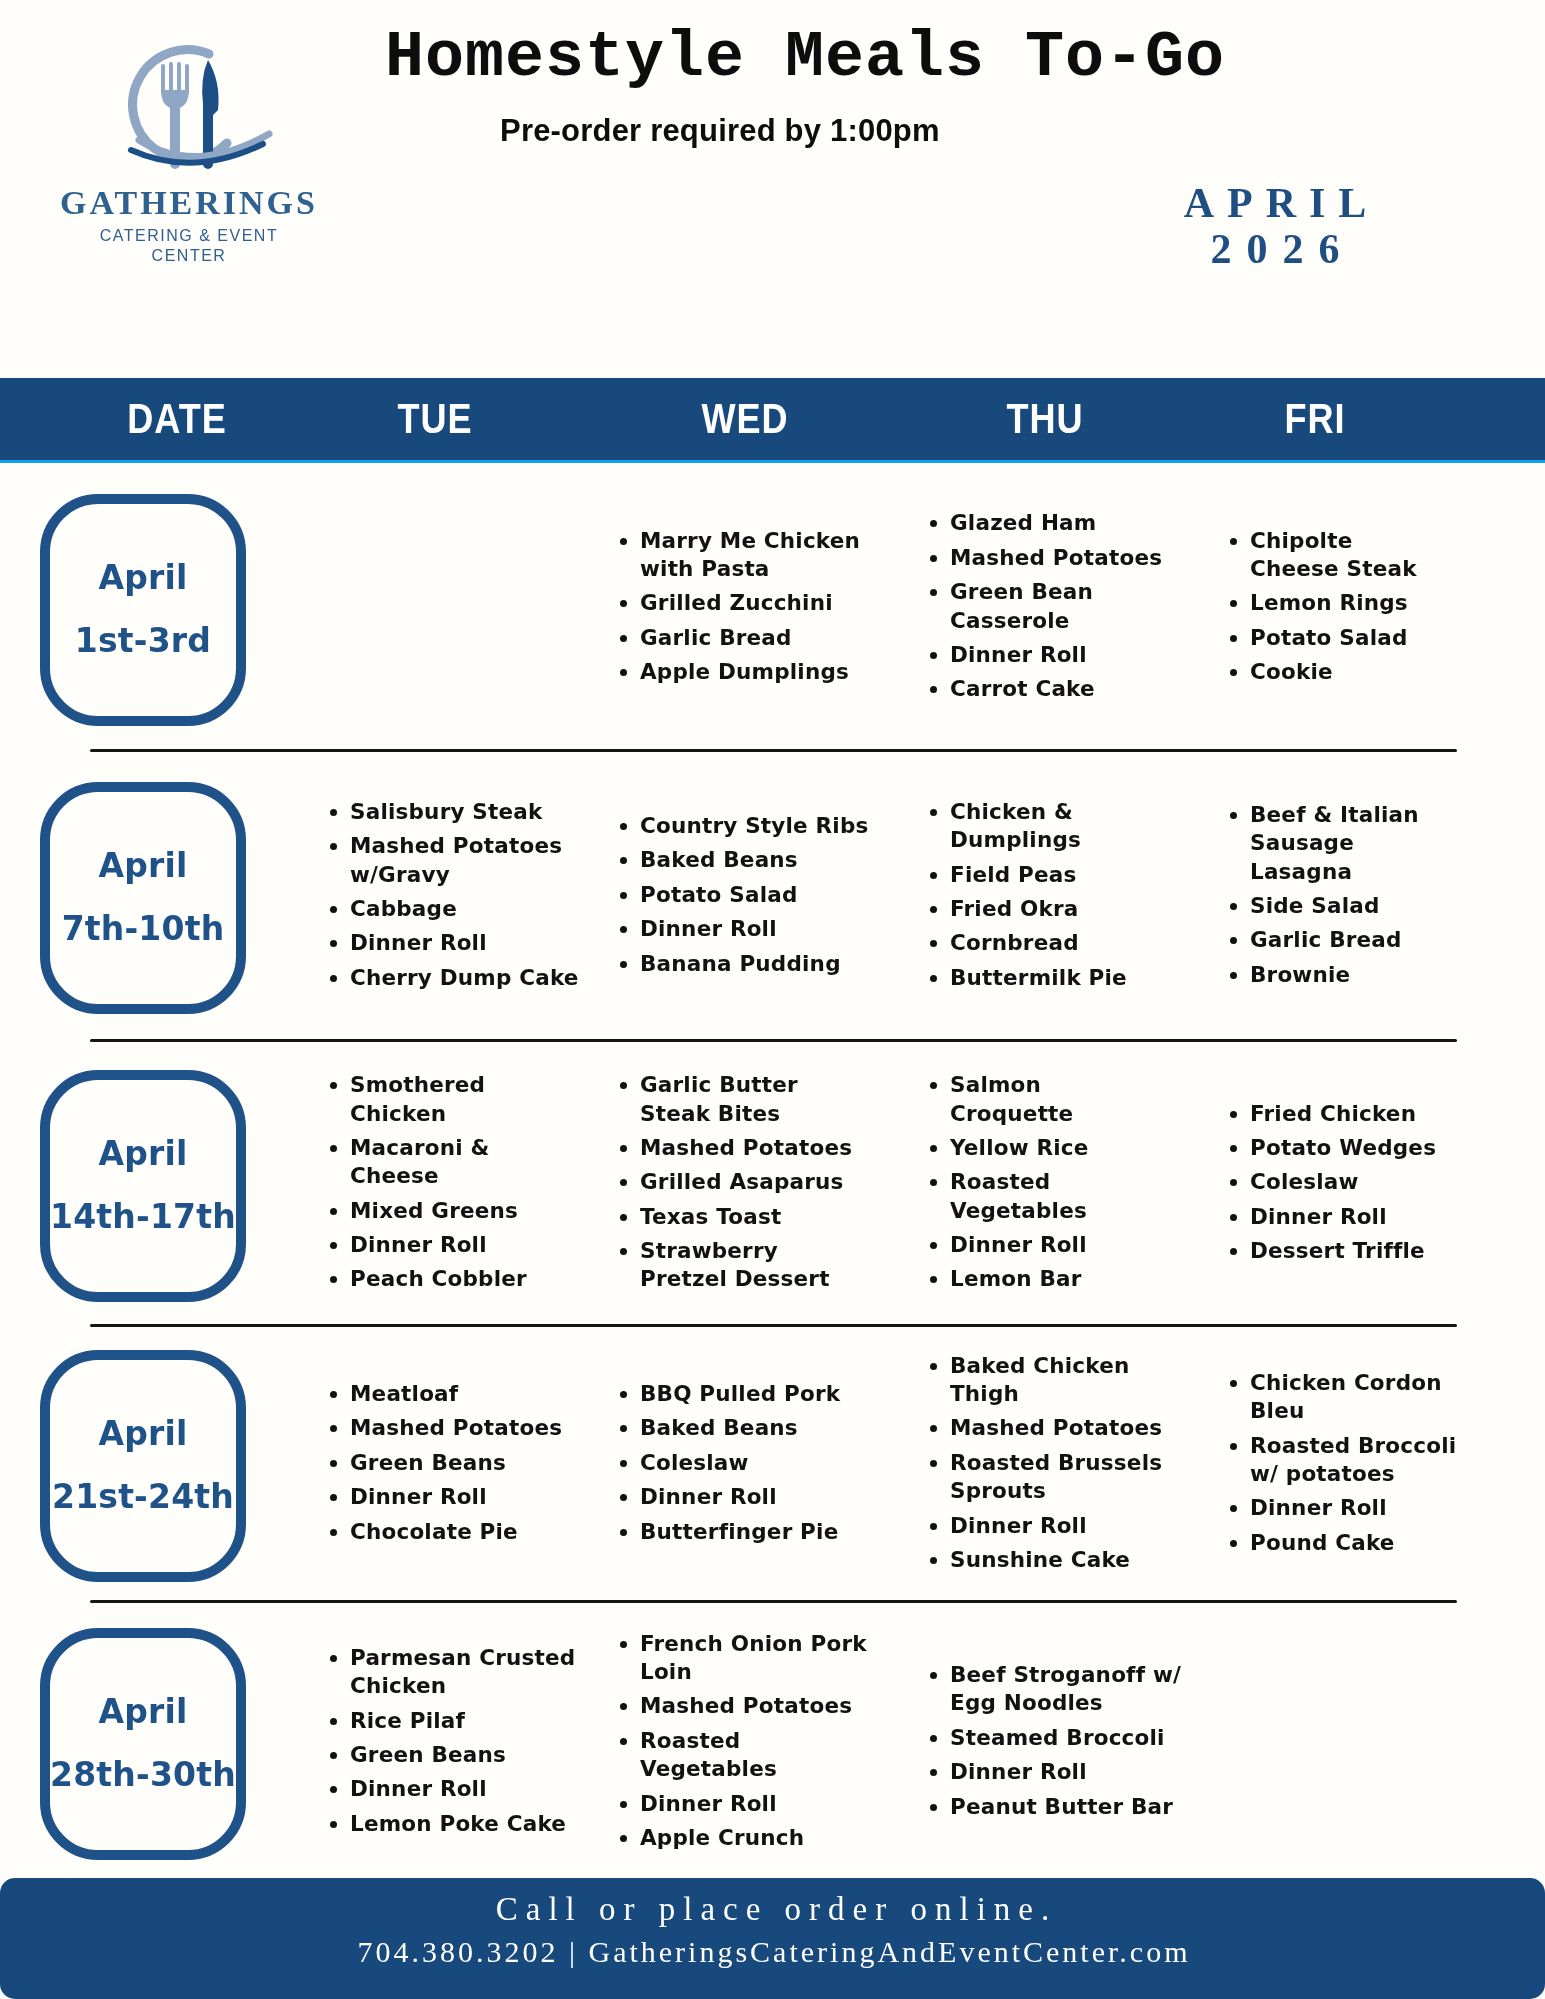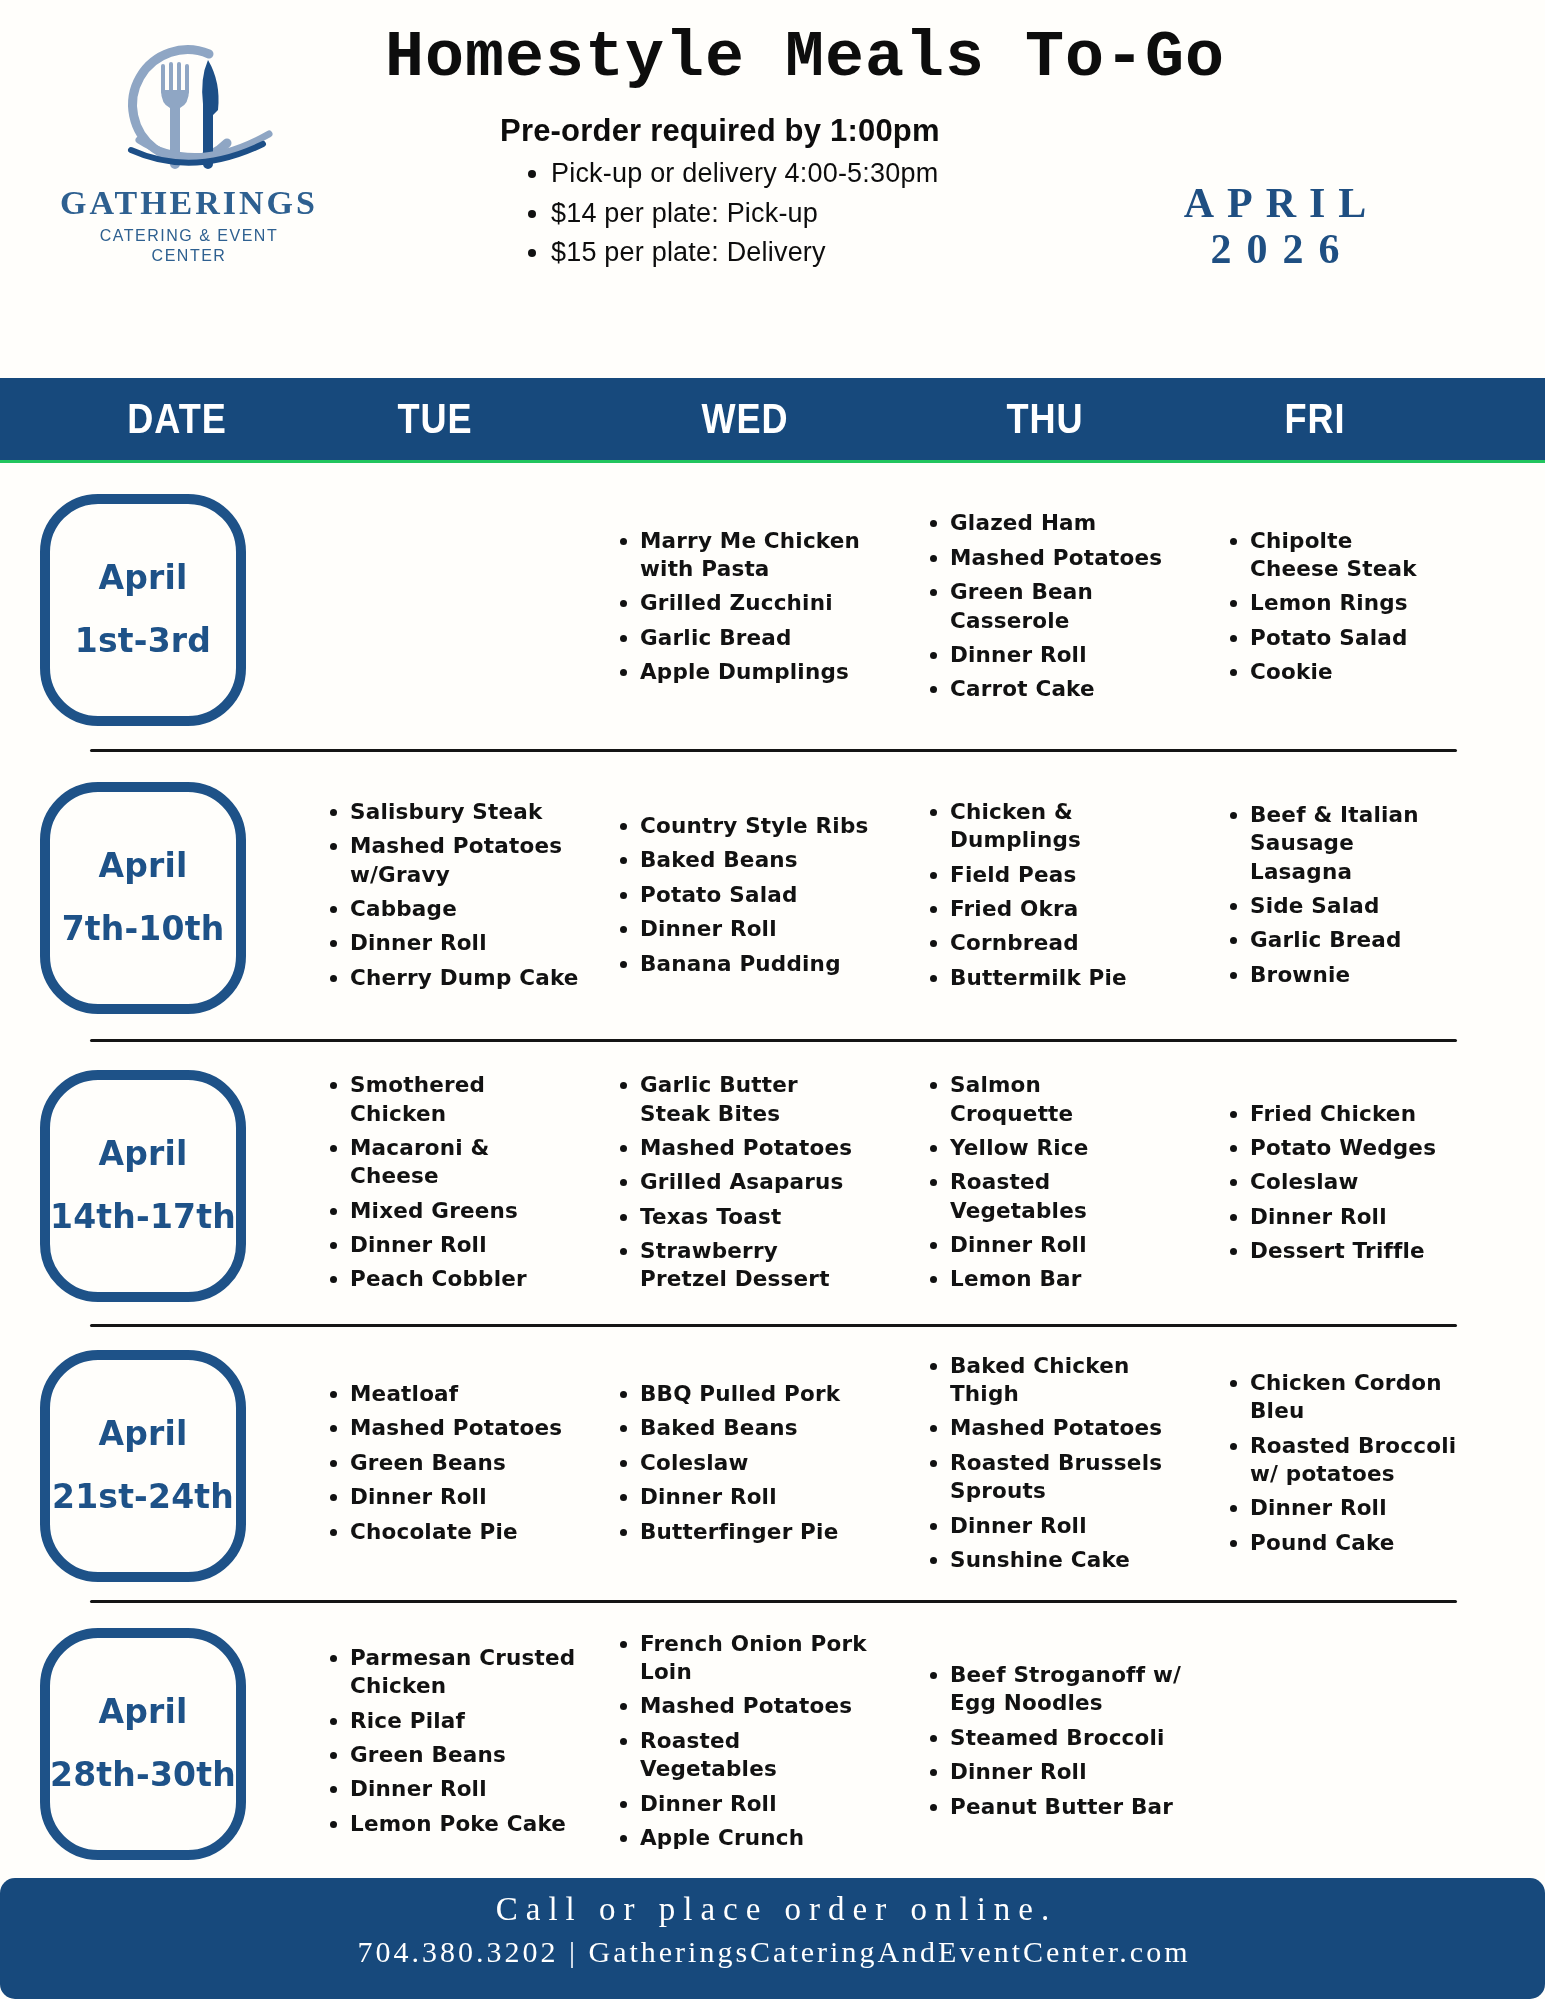--- a/index.html
+++ b/index.html
@@ -49,21 +49,21 @@
     position:absolute;left:1135px;top:180px;width:280px;text-align:center;
     font-family:"Liberation Serif", serif;color:var(--steel-blue,#1F4F82);
     font-weight:700;
   }
   .month-label{font-size:42px;letter-spacing:13px;text-indent:13px;line-height:1.1;}
   .year-label{font-size:42px;letter-spacing:15px;text-indent:15px;line-height:1.1;}
   
   .day-band{
     position:absolute;top:378px;left:0;width:100%;height:82px;
     background:var(--band-blue,#17497C);
-    border-bottom:3px solid #22c55e;
+    border-bottom:3px solid #0ea5e9;
     text-decoration:underline;
   }
   .day-band .day{
     position:absolute;top:50%;
     transform:translate(-50%,-50%) scale(0.95,1.12);
     color:#fff;font-family:"Liberation Sans", sans-serif;
     font-weight:700;font-size:38px;letter-spacing:1px;white-space:nowrap;
   }
   
   .rows-wrap{position:absolute;top:463px;left:0;width:100%;}
@@ -130,34 +130,20 @@
       <path d="M26 110 Q88 138 158 104" fill="none" stroke="#1D4F87" stroke-width="6" stroke-linecap="round"></path>
     </svg>
     <div class="brand-name">GATHERINGS</div>
     <div class="brand-sub">CATERING &amp; EVENT
 CENTER</div>
   </div>
 
   <div class="head-center">
     <div class="page-title">Homestyle Meals To-Go</div>
     <div class="preorder">Pre-order required by 1:00pm</div>
-    <ul class="info-list">
-      <li>
-        <span class="info-dot"></span>
-        <span class="info-txt">Pick-up or delivery  4:00-5:30pm</span>
-      </li>
-      <li>
-        <span class="info-dot"></span>
-        <span class="info-txt">$14 per plate: Pick-up</span>
-      </li>
-      <li>
-        <span class="info-dot"></span>
-        <span class="info-txt">$15 per plate: Delivery</span>
-      </li>
-    </ul>
   </div>
 
   <div class="month-block">
     <div class="month-label">APRIL</div>
     <div class="year-label">2026</div>
   </div>
 
   <div class="day-band">
     <span class="day" style="left:177px">DATE</span>
     <span class="day" style="left:435px">TUE</span>

